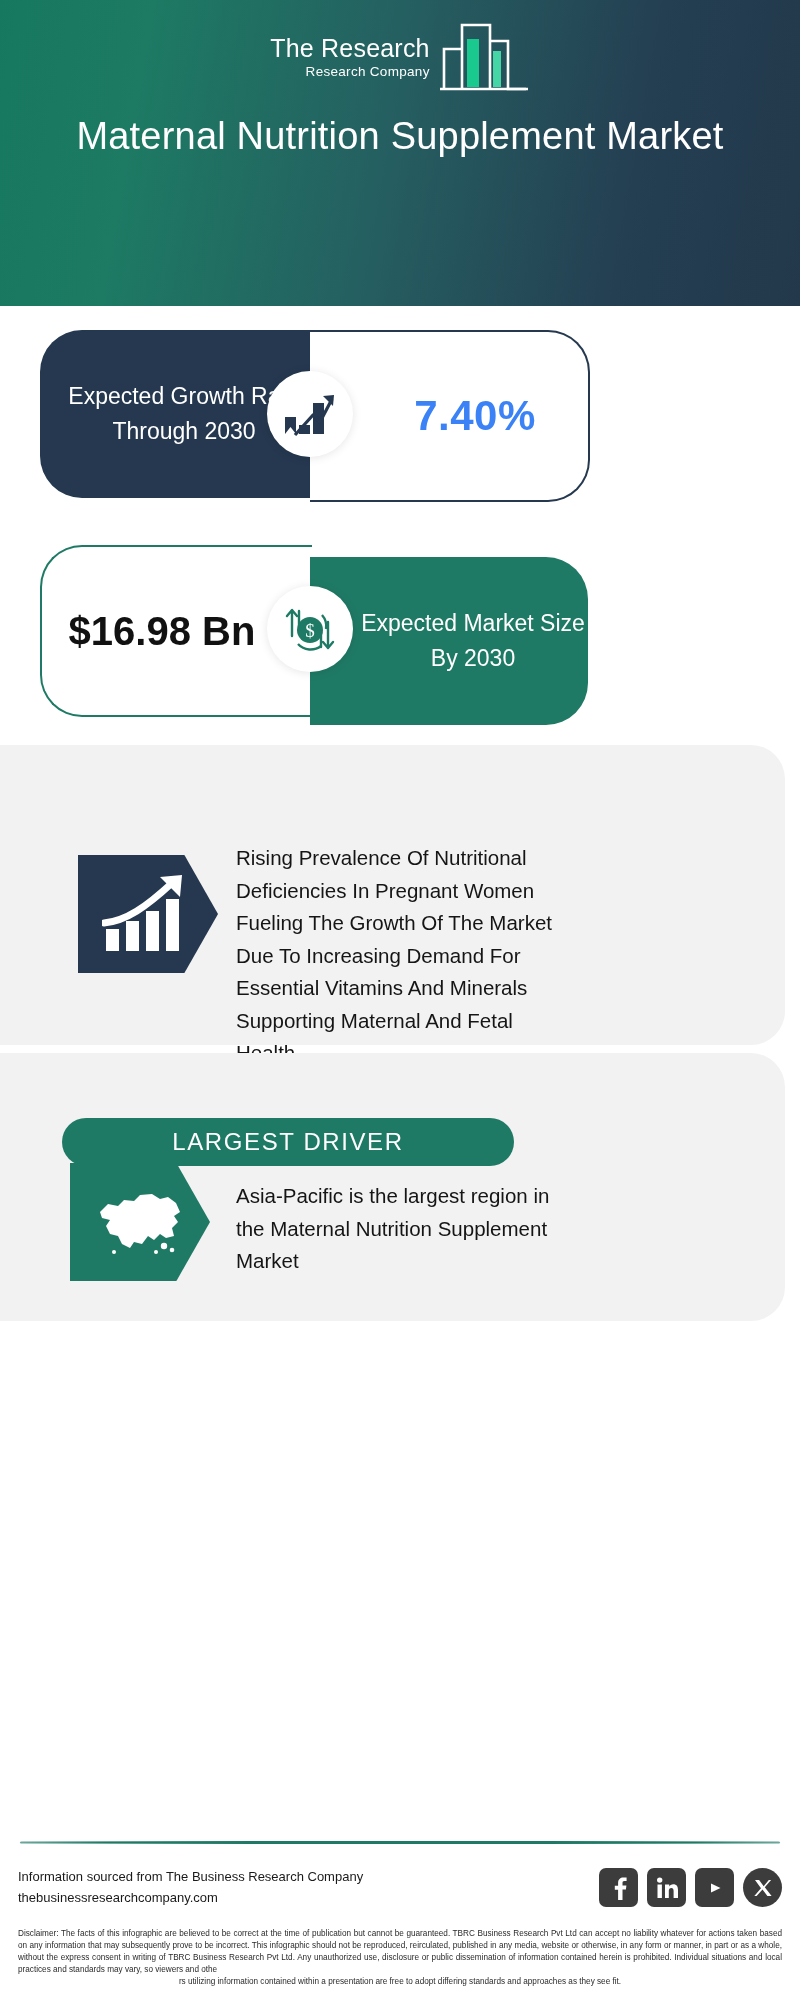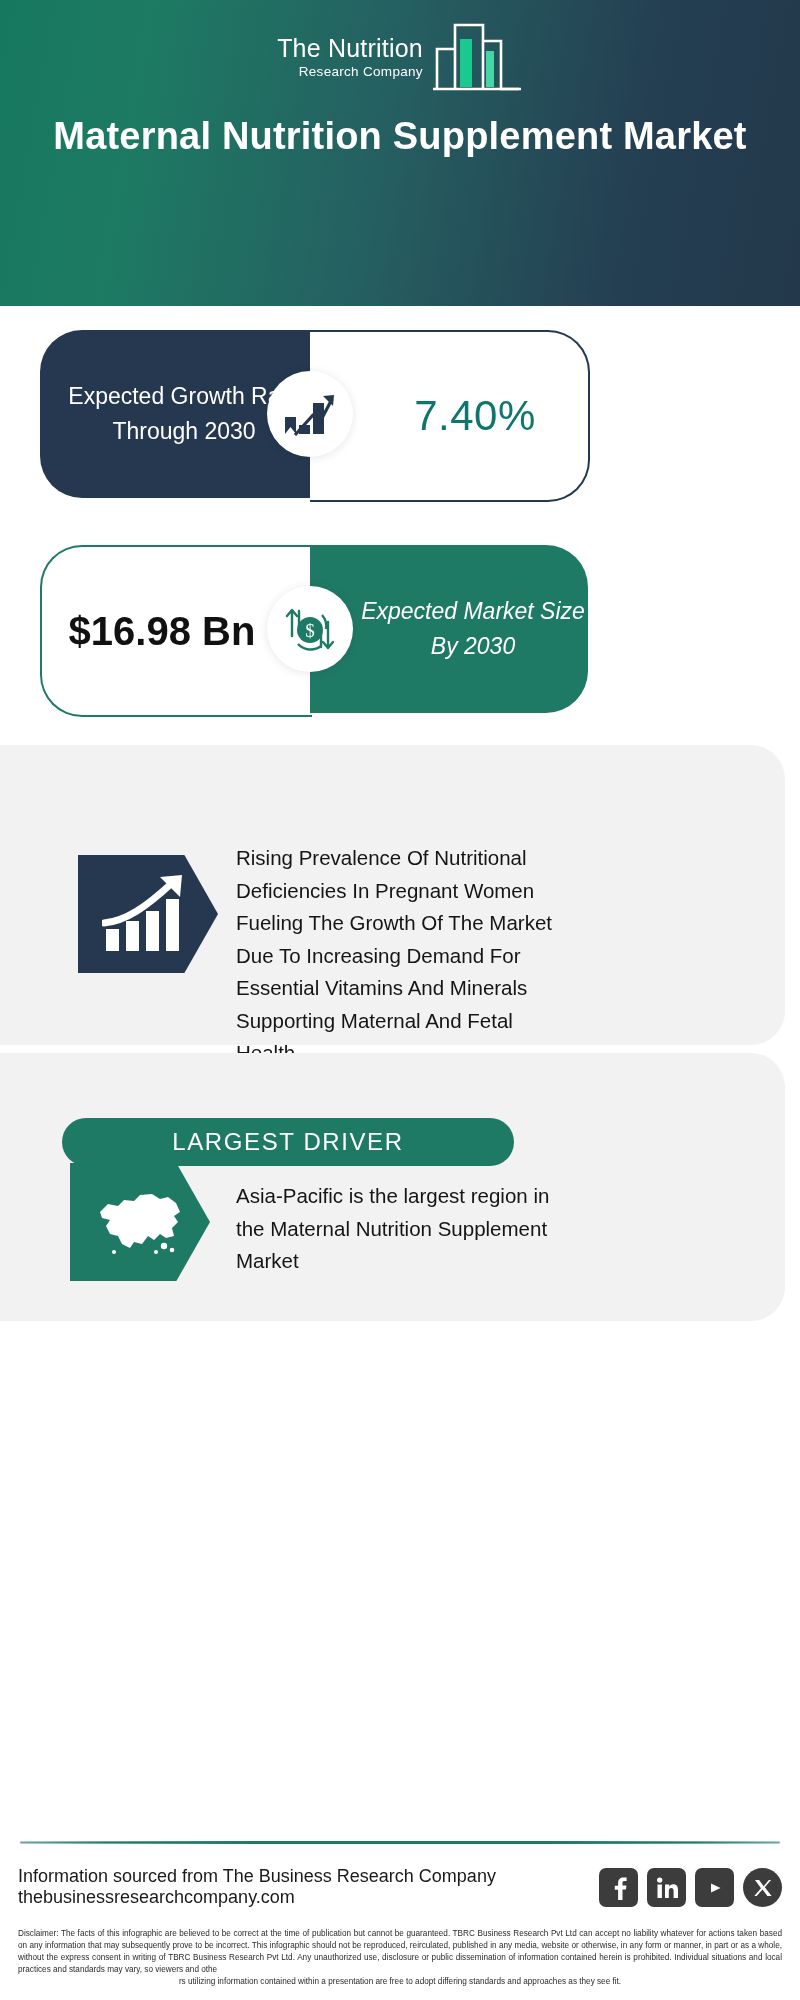--- a/index.html
+++ b/index.html
@@ -20,21 +20,21 @@
     display:flex;align-items:center;justify-content:center;
   }
   .logo-txt{display:flex;flex-direction:column;align-items:flex-end;line-height:1;}
   .logo-l1{color:#ffffff;font-size:25px;letter-spacing:.2px;font-weight:400;}
   .logo-l2{color:#ffffff;font-size:13.5px;letter-spacing:.3px;margin-top:4px;font-weight:400;}
   .logo-mark{margin-left:2px;}
 
   .hero-title{
     position:absolute;left:0;right:0;top:112px;
     text-align:center;color:#ffffff;
-    font-size:38px;line-height:48px;font-weight:700;
+    font-size:38px;line-height:48px;font-weight:400;
     letter-spacing:.2px;
   }
 
   
   .card{position:absolute;height:168px;}
   .card-growth{left:40px;top:330px;width:548px;}
   .cg-left{
     position:absolute;left:0;top:0;width:270px;height:168px;
     background:#25384f;border-radius:42px 0 0 42px;
     display:flex;align-items:center;justify-content:center;
@@ -43,40 +43,40 @@
     color:#ffffff;font-size:23px;line-height:35px;text-align:center;
     padding-left:18px;
   }
   .cg-right{
     position:absolute;left:270px;top:0;width:278px;height:168px;
     border:2.5px solid #25384f;border-left:none;
     border-radius:0 42px 42px 0;background:#ffffff;
     display:flex;align-items:center;justify-content:center;
   }
   .cg-right .val{
-    color:#0f766e;font-size:42px;font-weight:400;letter-spacing:.5px;
+    color:#3b82f6;font-size:42px;font-weight:700;letter-spacing:.5px;
     padding-left:52px;
   }
 
   
   .card-size{left:40px;top:545px;width:548px;}
   .cs-left{
     position:absolute;left:0;top:0;width:270px;height:168px;
     border:2.5px solid #1f7a65;border-right:none;
     border-radius:42px 0 0 42px;background:#ffffff;
     display:flex;align-items:center;justify-content:center;
   }
   .cs-left .val{
     color:#111111;font-size:40px;font-weight:700;line-height:48px;
     text-align:center;padding-right:30px;
   }
   .cs-right{
-    position:absolute;left:270px;top:0;width:278px;height:168px;
+    position:absolute;left:270px;top:12px;width:278px;height:168px;
     background:#1f7a65;border-radius:0 42px 42px 0;
-    display:flex;align-items:center;justify-content:center;font-style:italic;
+    display:flex;align-items:center;justify-content:center;
   }
   .cs-right .lbl{
     color:#ffffff;font-size:23px;line-height:35px;text-align:center;
     padding-left:48px;
   }
 
   
   .badge{
     position:absolute;width:86px;height:86px;border-radius:50%;
     background:#ffffff;top:41px;left:227px;
@@ -116,21 +116,21 @@
   .body-region{left:236px;top:1180px;width:330px;}
 
   
   .divider{
     position:absolute;left:20px;top:1841px;width:760px;height:3px;
     background:radial-gradient(ellipse at center,#1f7a65 0%,#1f7a65 55%,rgba(31,122,101,0) 100%);
     border-radius:2px;
   }
   .src{
     position:absolute;left:18px;top:1866px;color:#1a1a1a;
-    font-size:18px;line-height:21px;
+    font-size:13px;line-height:21px;
   }
   .social{
     position:absolute;right:18px;top:1868px;display:flex;gap:9px;align-items:center;
   }
   .soc{
     width:39px;height:39px;border-radius:7px;background:#3c3c3c;
     display:flex;align-items:center;justify-content:center;
   }
   .soc.round{border-radius:50%;}
   .disclaimer{
@@ -141,21 +141,21 @@
 </style>
 </head>
 <body>
 
 <div class="page">
 
   <div class="header">
 
     <div class="logo">
       <div class="logo-txt">
-        <span class="logo-l1">The Nutrition</span>
+        <span class="logo-l1">The Research</span>
         <span class="logo-l2">Research Company</span>
       </div>
       <span class="logo-mark">
         <svg width="98" height="72" viewBox="0 0 98 72">
           <path d="M30 70 L30 6 L58 6 L58 70" fill="none" stroke="#ffffff" stroke-width="2.6"></path>
           <path d="M12 70 L12 30 L30 30" fill="none" stroke="#ffffff" stroke-width="2.6"></path>
           <path d="M58 22 L76 22 L76 70 L94 70" fill="none" stroke="#ffffff" stroke-width="2.6"></path>
           <path d="M8 70 L96 70" fill="none" stroke="#ffffff" stroke-width="2.6"></path>
           <rect x="35" y="20" width="12" height="48" fill="#19c98d"></rect>
           <rect x="61" y="32" width="8" height="36" fill="#46d6a6"></rect>

